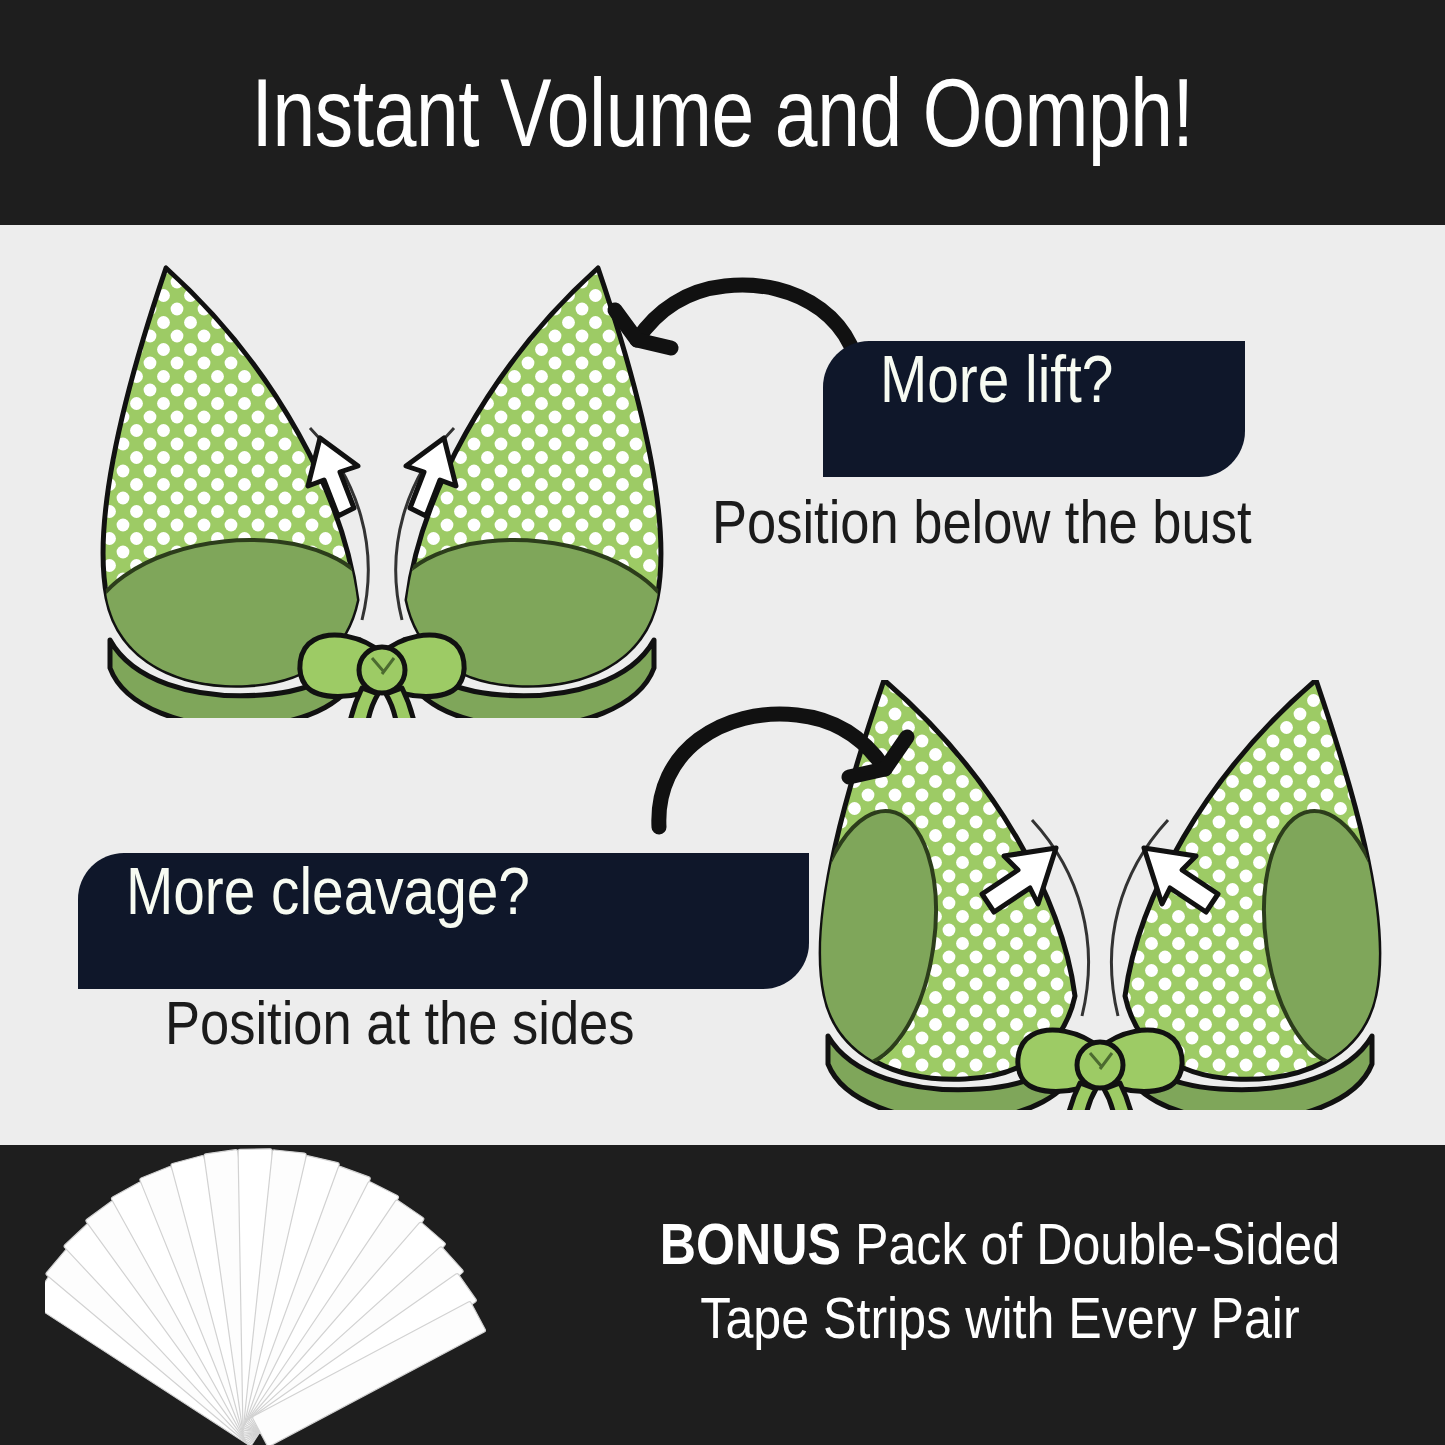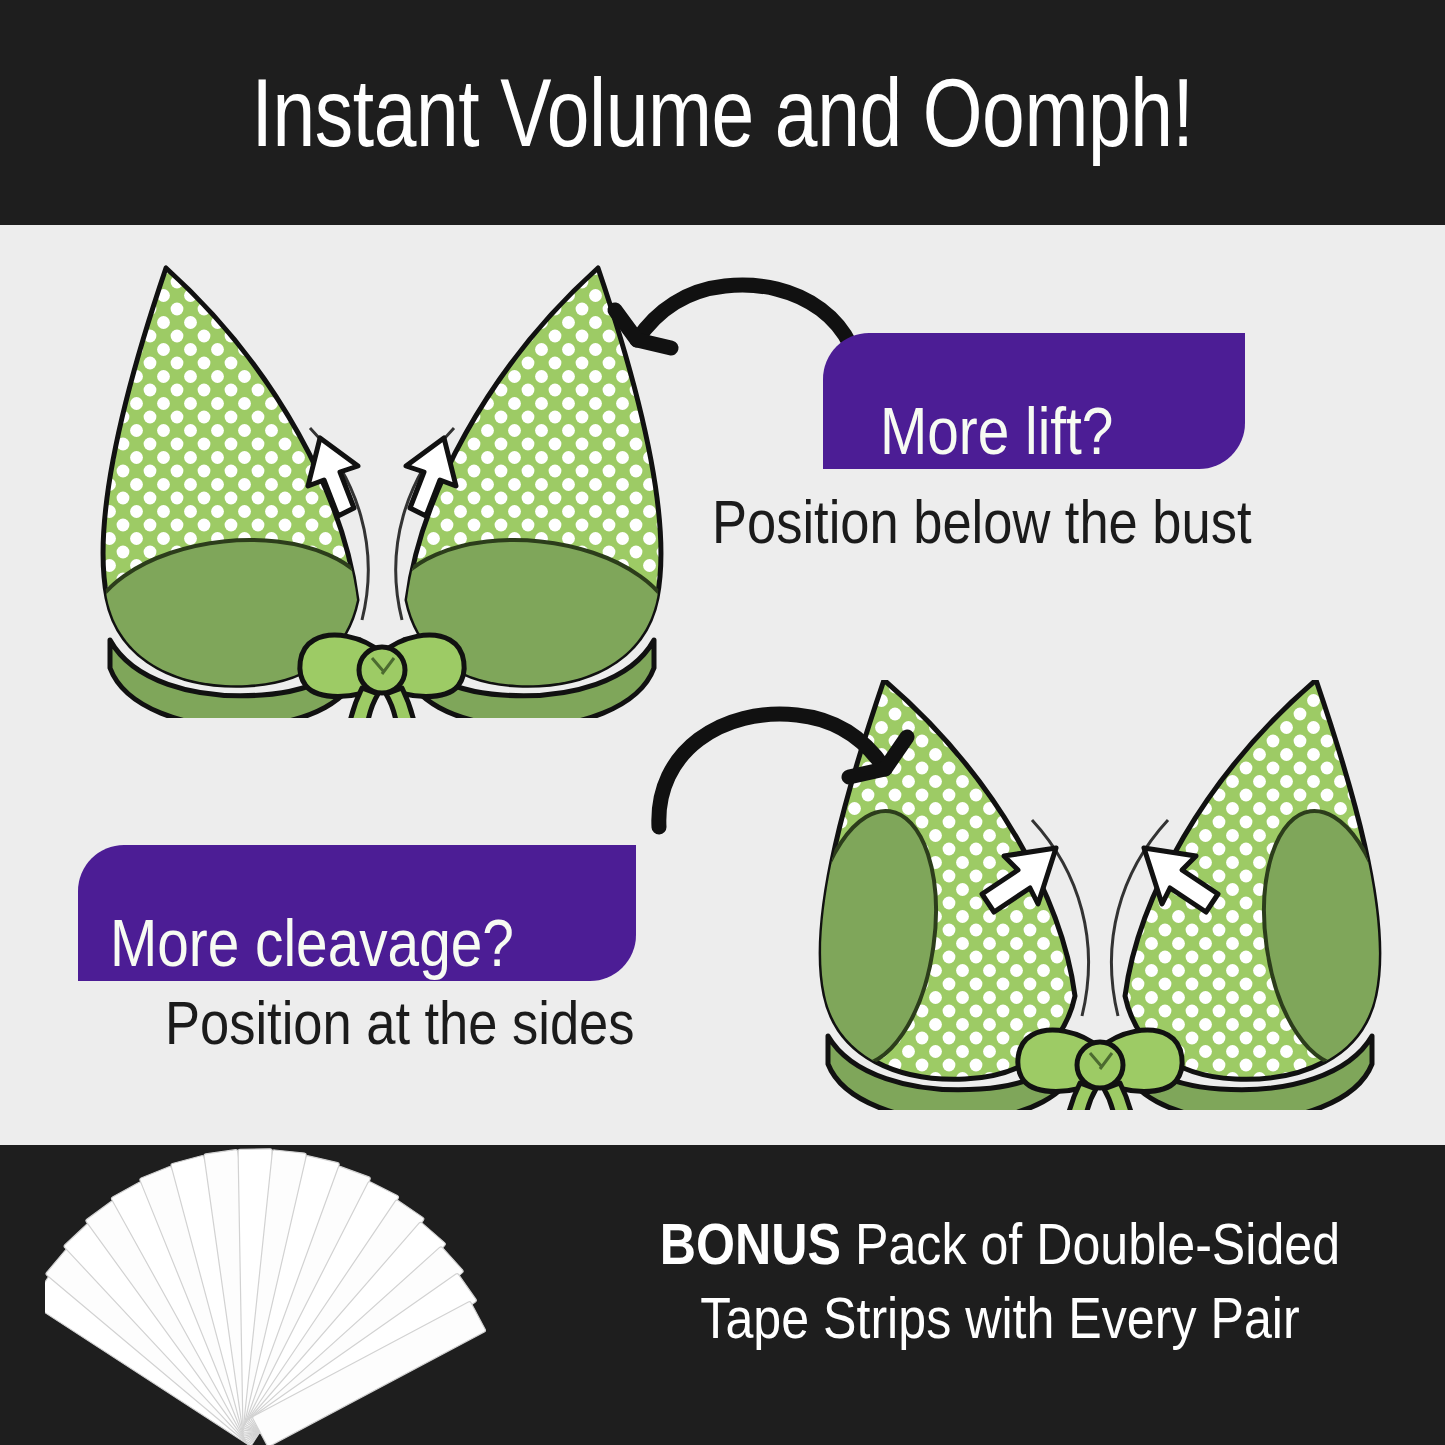--- a/index.html
+++ b/index.html
@@ -38,36 +38,37 @@
     transform:scaleX(0.88);
     transform-origin:center top;
   }
   .bonus-text b{font-weight:700;}
 
   .tape-wrap{position:absolute;left:45px;top:1140px;width:510px;height:305px;}
 
   
   .badge{
     position:absolute;
-    background:#4c1d95;
+    background:#0f172a;
     color:#f7fbf2;
-    display:flex;align-items:flex-end;
+    display:flex;align-items:flex-start;
     box-sizing:border-box;
     border-radius:46px 0 46px 0;
+    margin-top:8px;
   }
   .badge span{
     display:block;
     transform:scaleX(0.86);
     transform-origin:left center;
     white-space:nowrap;
     font-size:66px;
     font-weight:400;
   }
   .badge-lift{left:823px;top:333px;width:422px;height:136px;padding-left:57px;}
-  .badge-cleav{left:78px;top:845px;width:558px;height:136px;padding-left:32px;}
+  .badge-cleav{left:78px;top:845px;width:731px;height:136px;padding-left:48px;}
 
   .caption{
     position:absolute;
     color:#1b1b1b;
     font-size:61px;
     white-space:nowrap;
     transform:scaleX(0.86);
     transform-origin:left top;
   }
   .cap-lift{left:712px;top:487px;}

